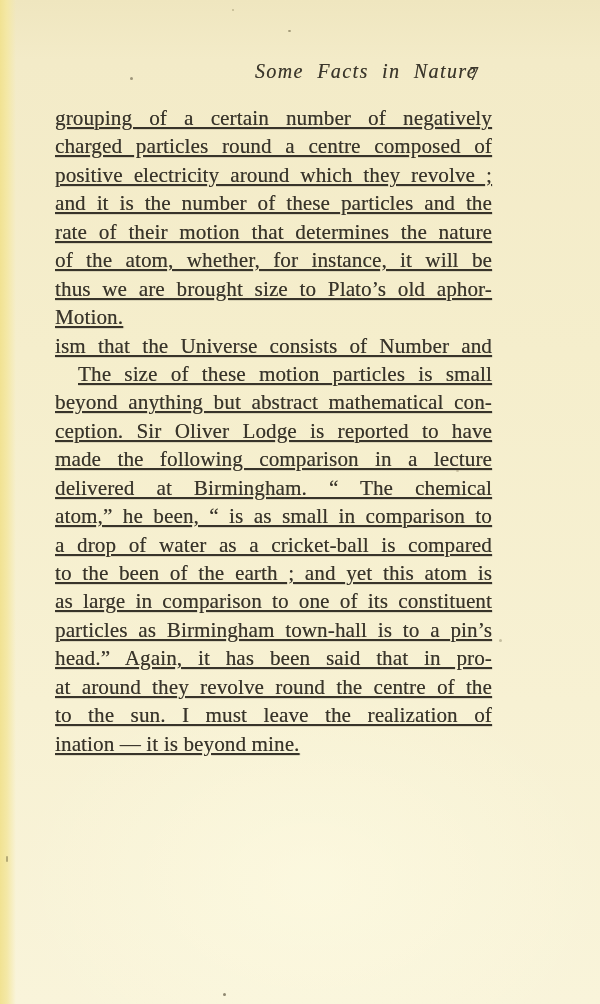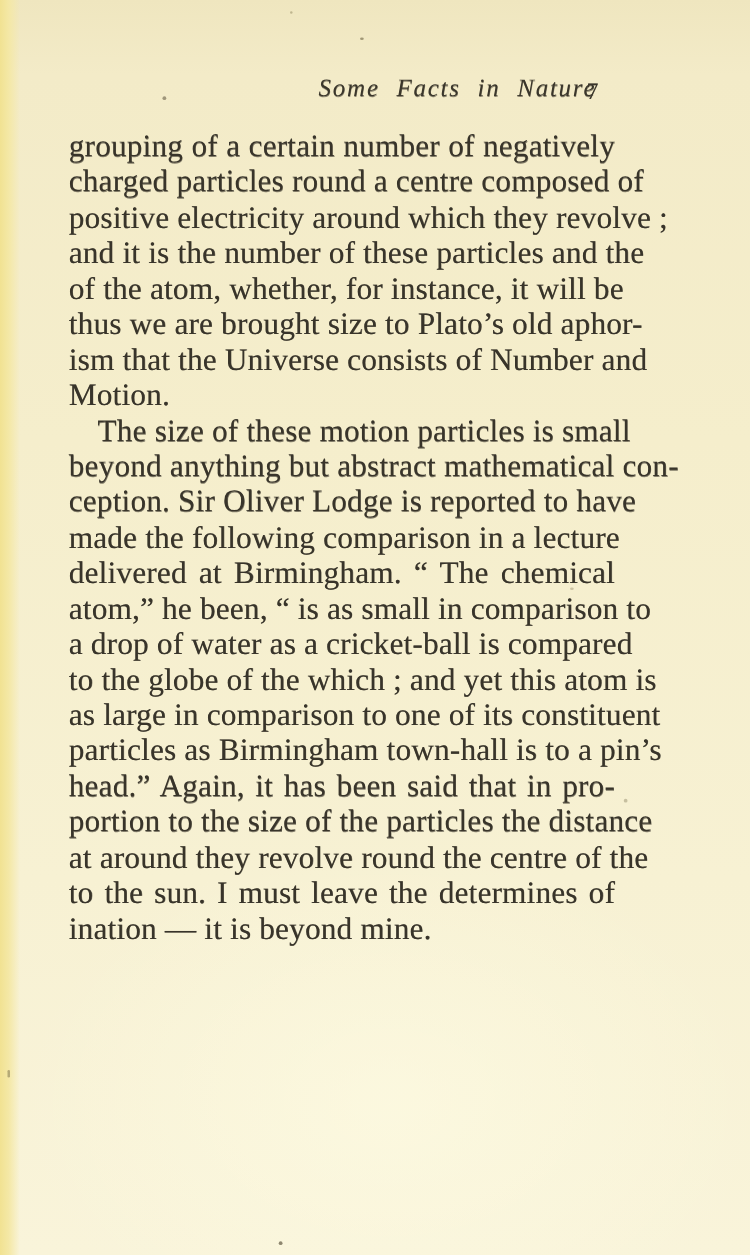--- a/index.html
+++ b/index.html
@@ -49,24 +49,25 @@
     font-size: 19px;
     line-height: 25px;
     color: #3a362b;
     text-shadow: 0.2px 0.2px 0.4px rgba(58,52,40,0.55);
   }
   .body-text {
     position: absolute;
     top: 104px;
     left: 55px;
     width: 437px;
-    font-size: 25px;
+    font-size: 21px;
     letter-spacing: 0.15px;
     color: #38342a;
     text-shadow: 0.25px 0.25px 0.35px rgba(56,52,42,0.6);
+    text-decoration: underline;
   }
   .paragraph { margin: 0; padding: 0; }
   .line {
     height: 28.45px;
     line-height: 28.45px;
     text-align: justify;
     text-align-last: justify;
     white-space: nowrap;
     overflow: visible;
   }
@@ -98,40 +99,40 @@
   <div class="running-header">Some Facts in Nature</div>
 
   <div class="page-number">7</div>
 
   <div class="body-text">
       <div class="paragraph">
         <div class="line">grouping of a certain number of negatively</div>
         <div class="line">charged particles round a centre composed of</div>
         <div class="line">positive electricity around which they revolve ;</div>
         <div class="line">and it is the number of these particles and the</div>
+        <div class="line">rate of their motion that determines the nature</div>
         <div class="line">of the atom, whether, for instance, it will be</div>
         <div class="line">thus we are brought size to Plato’s old aphor-</div>
+        <div class="line line-last">Motion.</div>
         <div class="line">ism that the Universe consists of Number and</div>
-        <div class="line line-last">Motion.</div>
       </div>
       <div class="paragraph">
         <div class="line line-indent">The size of these motion particles is small</div>
         <div class="line">beyond anything but abstract mathematical con-</div>
         <div class="line">ception.  Sir Oliver Lodge is reported to have</div>
         <div class="line">made the following comparison in a lecture</div>
         <div class="line">delivered at Birmingham.  “ The chemical</div>
         <div class="line">atom,” he been, “ is as small in comparison to</div>
         <div class="line">a drop of water as a cricket-ball is compared</div>
-        <div class="line">to the globe of the which ; and yet this atom is</div>
+        <div class="line">to the been of the earth ; and yet this atom is</div>
         <div class="line">as large in comparison to one of its constituent</div>
         <div class="line">particles as Birmingham town-hall is to a pin’s</div>
         <div class="line">head.”  Again, it has been said that in pro-</div>
-        <div class="line">portion to the size of the particles the distance</div>
         <div class="line">at around they revolve round the centre of the</div>
-        <div class="line">to the sun.  I must leave the determines of</div>
+        <div class="line">to the sun.  I must leave the realization of</div>
         <div class="line line-last">ination — it is beyond mine.</div>
       </div>
     </div>
 
   <div class="speck speck-1"></div>
   <div class="speck speck-2"></div>
   <div class="speck speck-3"></div>
   <div class="speck speck-4"></div>
   <div class="speck speck-5"></div>
   <div class="speck speck-6"></div>

